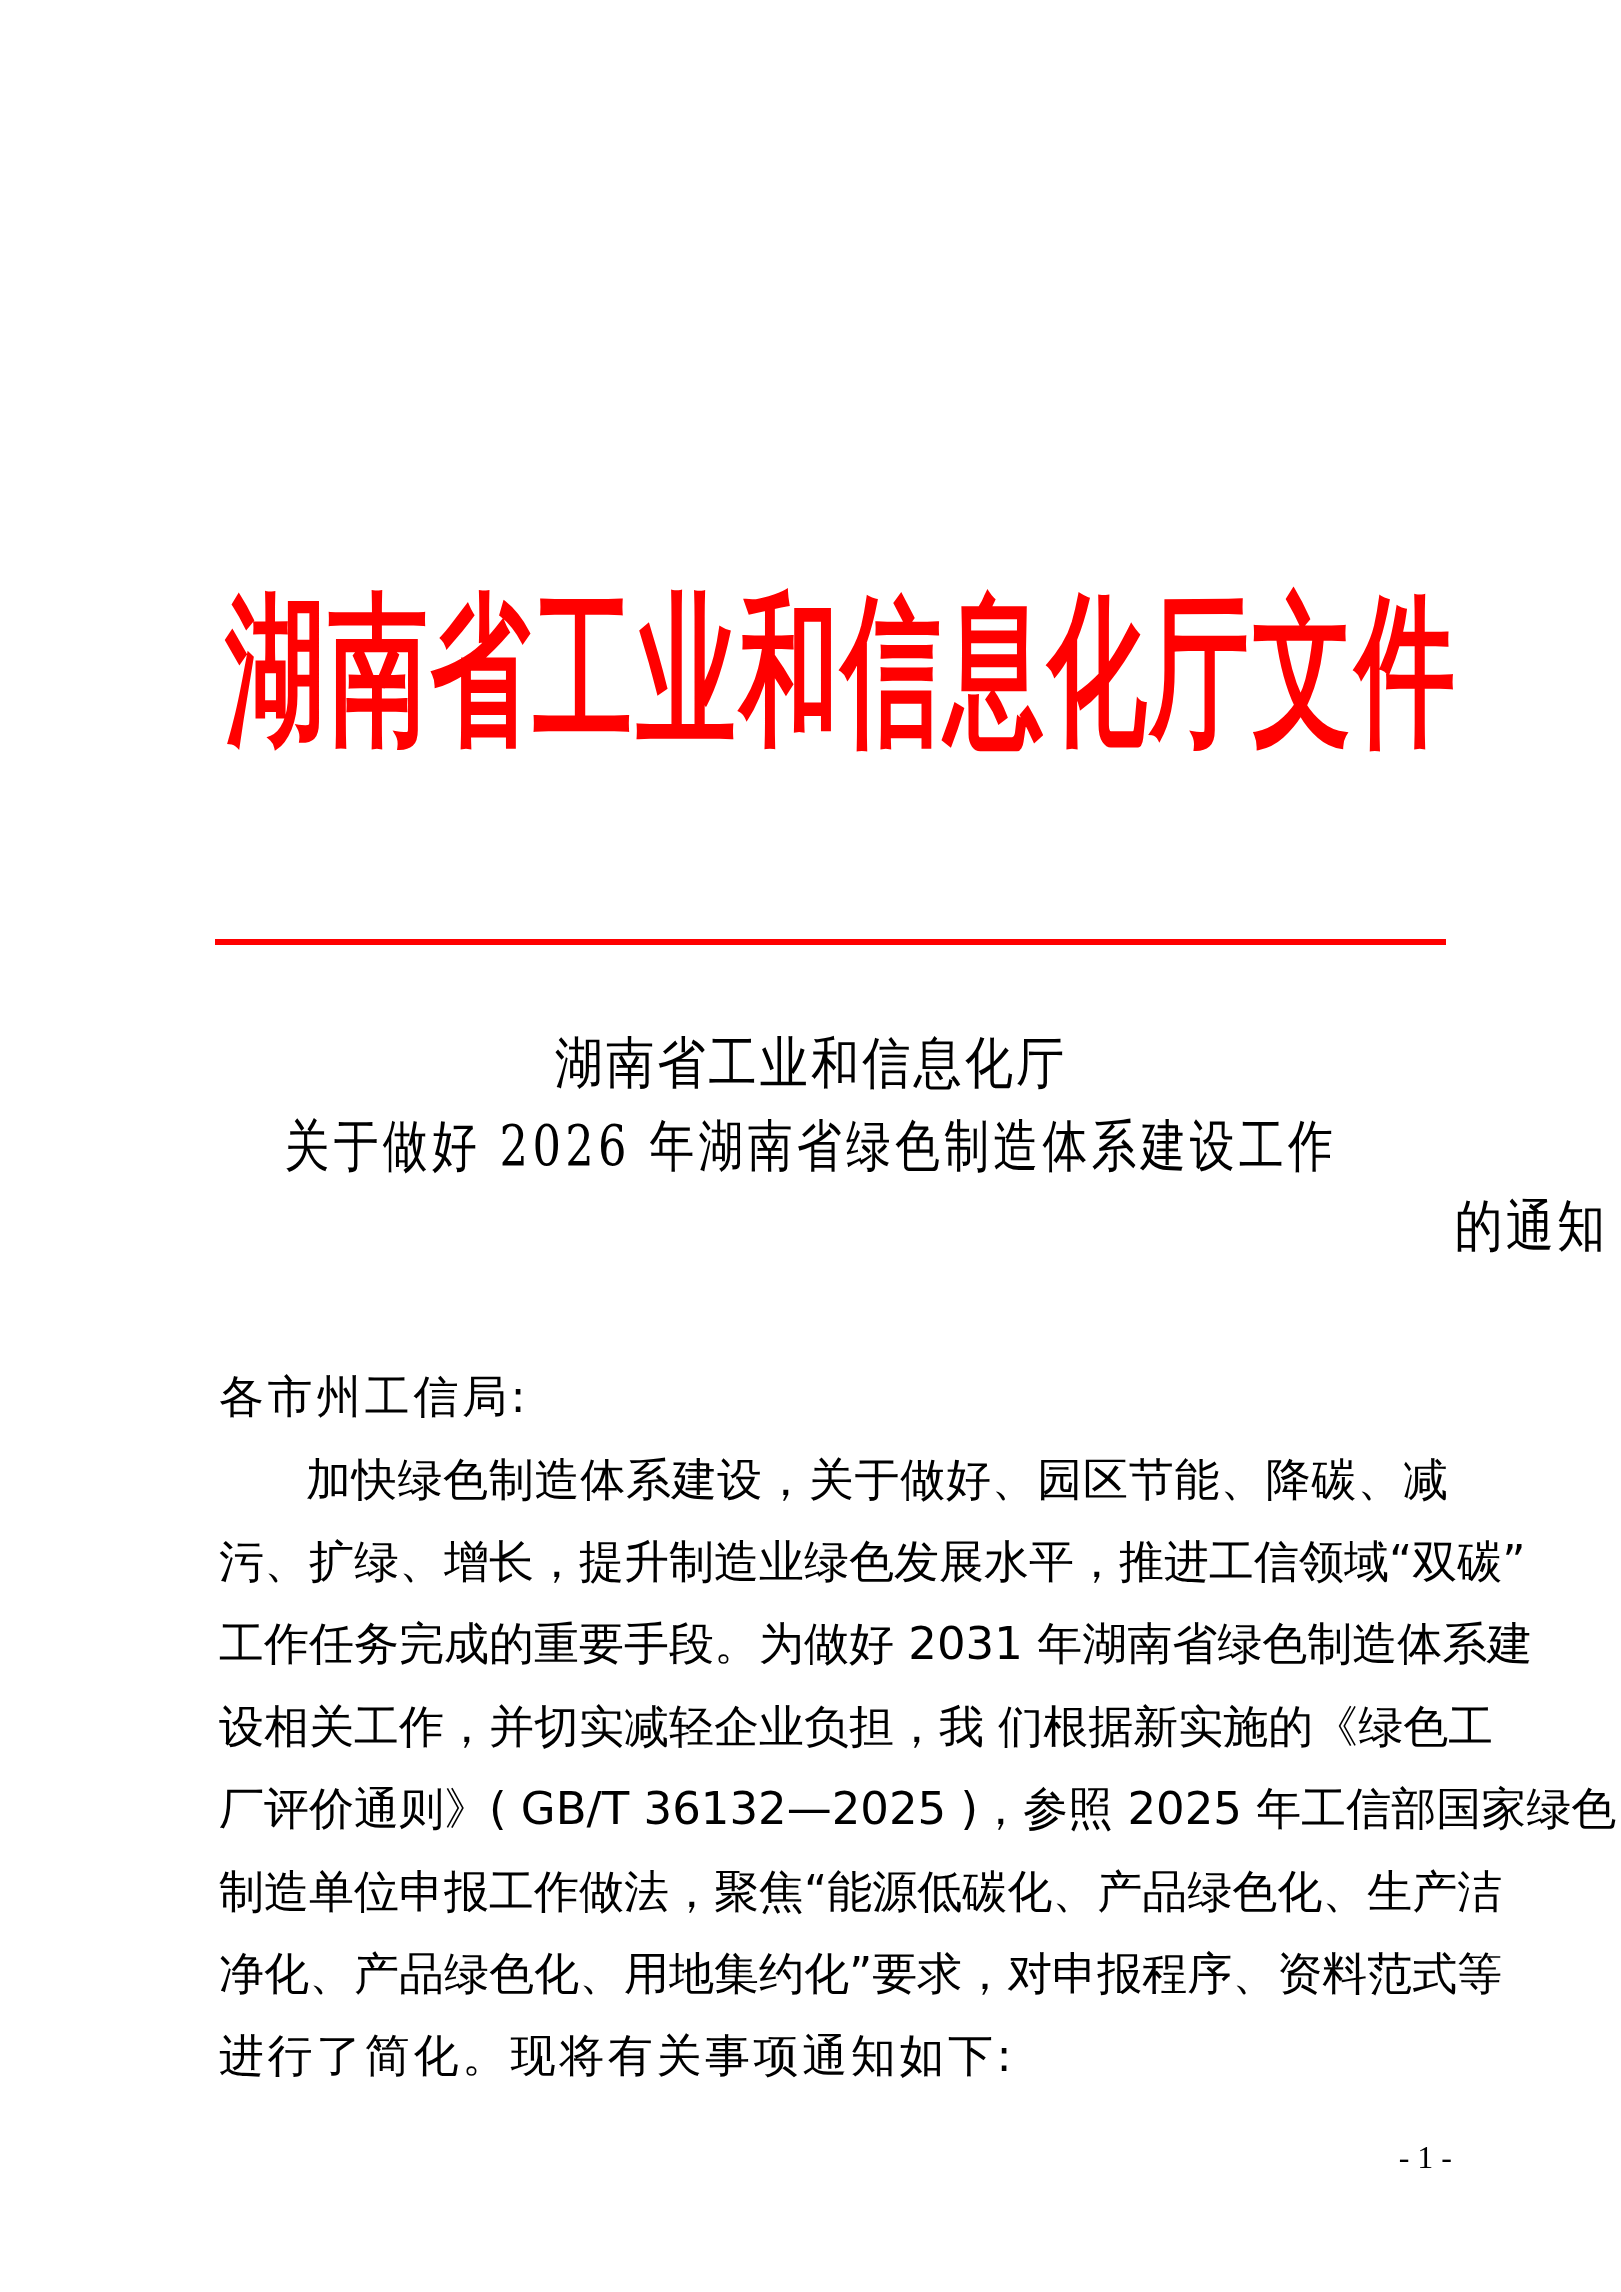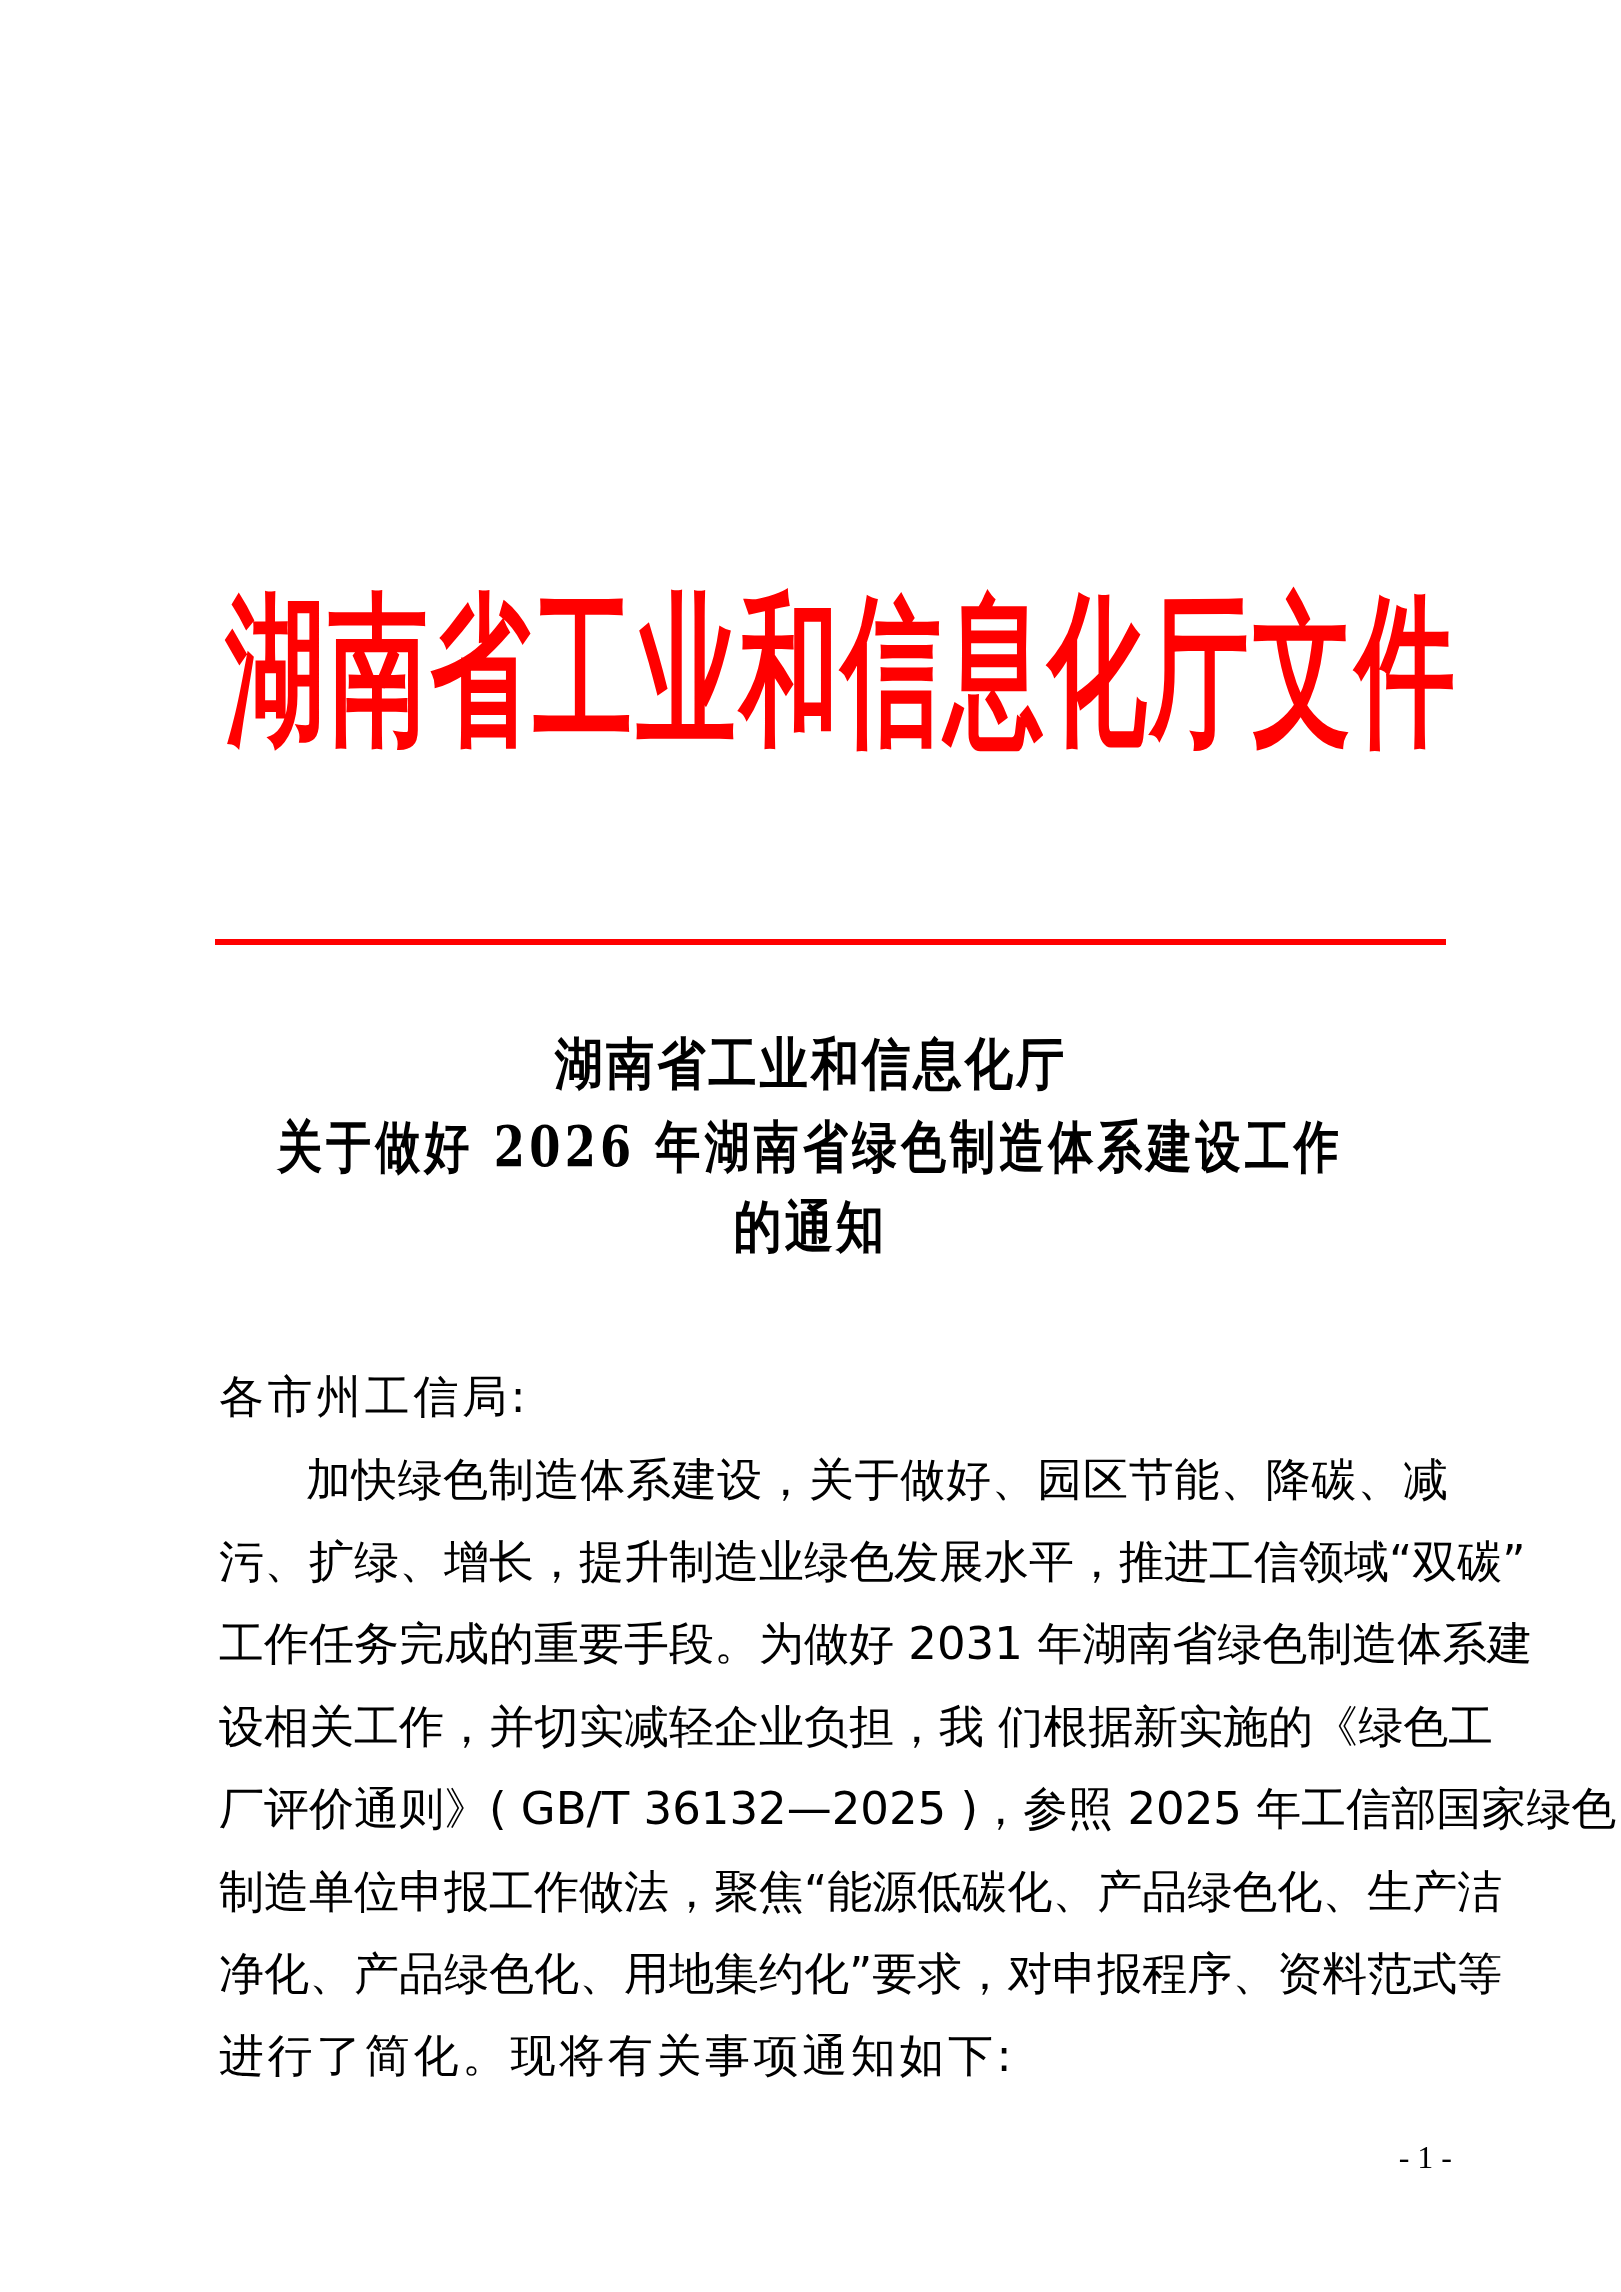--- a/index.html
+++ b/index.html
@@ -53,35 +53,35 @@
     height: 6.3px;
     background: #FF0000;
   }
   
   .title-line {
     position: absolute;
     left: 0;
     width: 1621px;
     text-align: center;
     font-family: "DejaVu Serif", "Liberation Serif", serif;
-    font-weight: bold;
+    font-weight: normal;
     color: #000;
     white-space: nowrap;
   }
   .title-inner {
     display: inline-block;
     font-size: 56px;
     line-height: 1;
     transform: scale(0.86, 1.0);
     transform-origin: center center;
     letter-spacing: 3.6px;
   }
   .t1 { top: 1035px; }
   .t2 { top: 1118px; text-align: center; }
-  .t3 { top: 1198px; }
+  .t3 { top: 1198px; text-align: right; }
   .t2 .title-inner { transform: scale(0.80, 1.0); letter-spacing: 5.4px; }
 
   
   .body-line {
     position: absolute;
     left: 219px;
     width: 1229px;
     height: 54px;
     font-family: "DejaVu Sans", "Liberation Sans", sans-serif;
     font-size: 45px;

